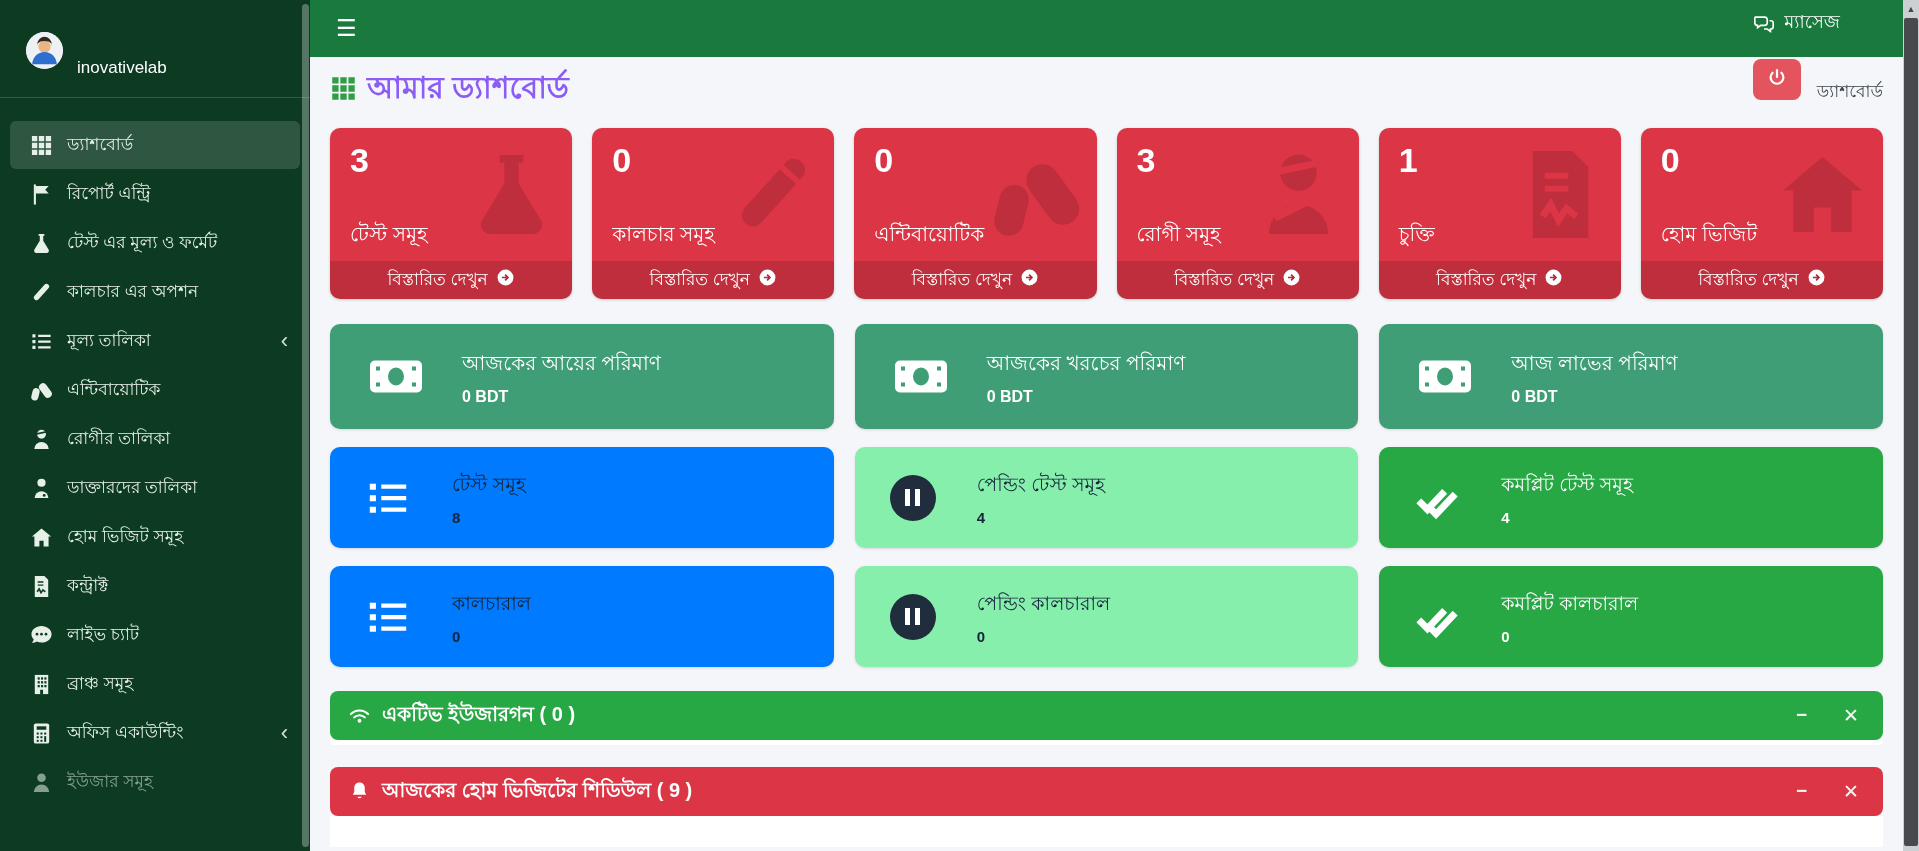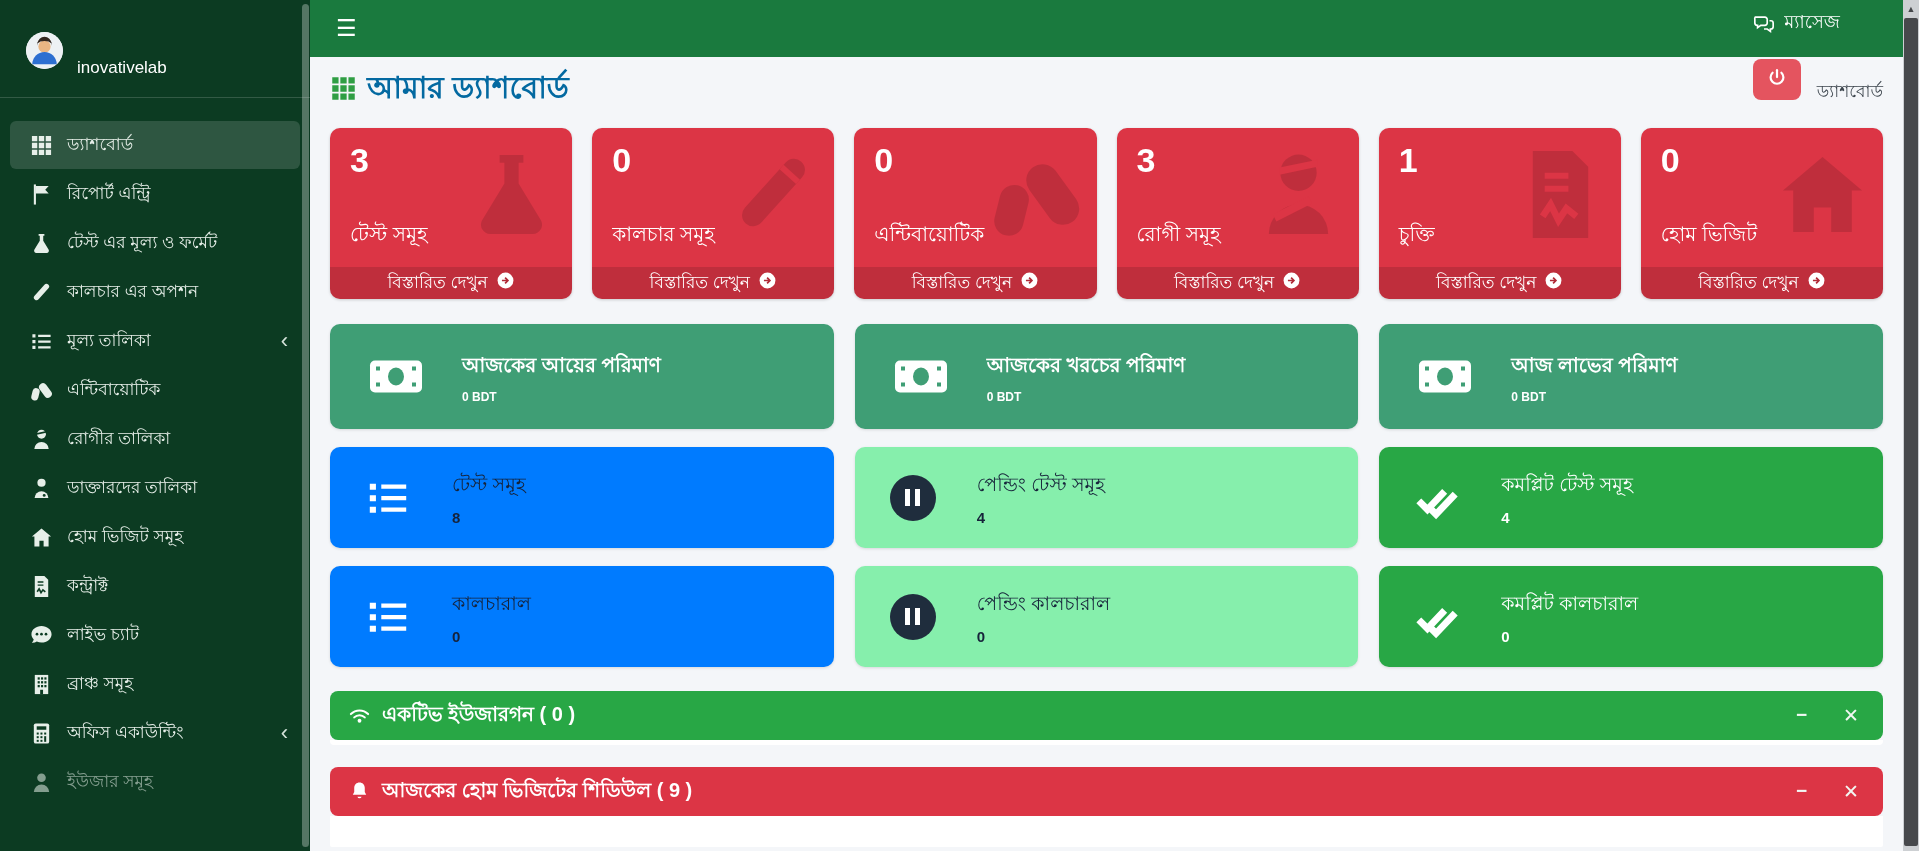--- a/index.html
+++ b/index.html
@@ -32,45 +32,45 @@
   .tb-link{display:flex;align-items:center;gap:9px;color:#fff;font-size:18px;cursor:pointer;}
   .tb-ico{width:22px;height:22px;display:flex;}
   .tb-ico svg{width:100%;height:100%;}
   .power-btn{width:48px;height:41px;border:none;border-radius:8px;background:#e4545f;
     display:flex;align-items:center;justify-content:center;cursor:pointer;}
   .power-btn svg{width:22px;height:22px;}
 
   
   .content{margin-left:310px;padding:70px 36px 0 20px;}
   .page-head{display:flex;align-items:center;gap:10px;}
-  .page-head h1{font-size:30px;font-weight:600;color:#0369a1;margin:0;line-height:1.2;}
+  .page-head h1{font-size:30px;font-weight:600;color:#8b5cf6;margin:0;line-height:1.2;}
   .title-grid{width:27px;height:27px;display:flex;}
   .title-grid svg{width:100%;height:100%;fill:#2f9e44;}
   .crumb{margin-left:auto;font-size:17px;color:#3c454d;align-self:flex-end;}
 
   .cards6{display:grid;grid-template-columns:repeat(6,1fr);gap:20px;margin-top:22px;}
   .scard{position:relative;height:171px;background:#dc3545;border-radius:10px;color:#fff;
     overflow:hidden;box-shadow:0 1px 3px rgba(0,0,0,.18);}
   .scard .num{font-size:34px;font-weight:700;padding:13px 0 0 20px;position:relative;z-index:2;}
   .scard .lbl{position:absolute;left:20px;bottom:47px;font-size:20px;z-index:2;}
   .big-ico{position:absolute;right:13px;top:19px;width:95px;height:95px;z-index:1;}
   .big-ico svg{width:100%;height:100%;fill:rgba(0,0,0,.13);}
-  .scard .foot{position:absolute;left:0;right:0;bottom:0;height:32px;background:rgba(0,0,0,.13);
+  .scard .foot{position:absolute;left:0;right:0;bottom:0;height:38px;background:rgba(0,0,0,.13);
     display:flex;align-items:center;justify-content:center;gap:8px;font-size:17px;cursor:pointer;z-index:3;}
   .foot svg{width:19px;height:19px;flex:none;}
 
   .cards3{display:grid;grid-template-columns:repeat(3,1fr);gap:21px;}
   .money{margin-top:25px;}
   .mcard{height:105px;background:#3f9e75;border-radius:10px;display:flex;align-items:center;
     padding-left:38px;box-shadow:0 1px 3px rgba(0,0,0,.12);}
   .m-ico{width:56px;height:45px;flex:none;display:flex;}
   .m-ico svg{width:100%;height:100%;}
   .m-text{margin-left:38px;color:#fff;}
-  .m-title{font-size:20px;font-weight:bold;}
-  .m-val{font-size:12px;font-weight:700;margin-top:7px;}
+  .m-title{font-size:20px;}
+  .m-val{font-size:16px;font-weight:700;margin-top:7px;}
 
   .stats{margin-top:18px;}
   .stcard{height:101px;border-radius:10px;display:flex;align-items:center;padding-left:34px;
     box-shadow:0 1px 3px rgba(0,0,0,.12);}
   .stcard.blue{background:#007bff;color:#16233a;}
   .stcard.yellow{background:#86efac;color:#16233a;}
   .stcard.green{background:#28a745;color:#ffffff;}
   .st-ico{width:48px;height:48px;flex:none;display:flex;align-items:center;justify-content:center;}
   .st-ico svg{width:46px;height:46px;}
   .st-text{margin-left:40px;}

